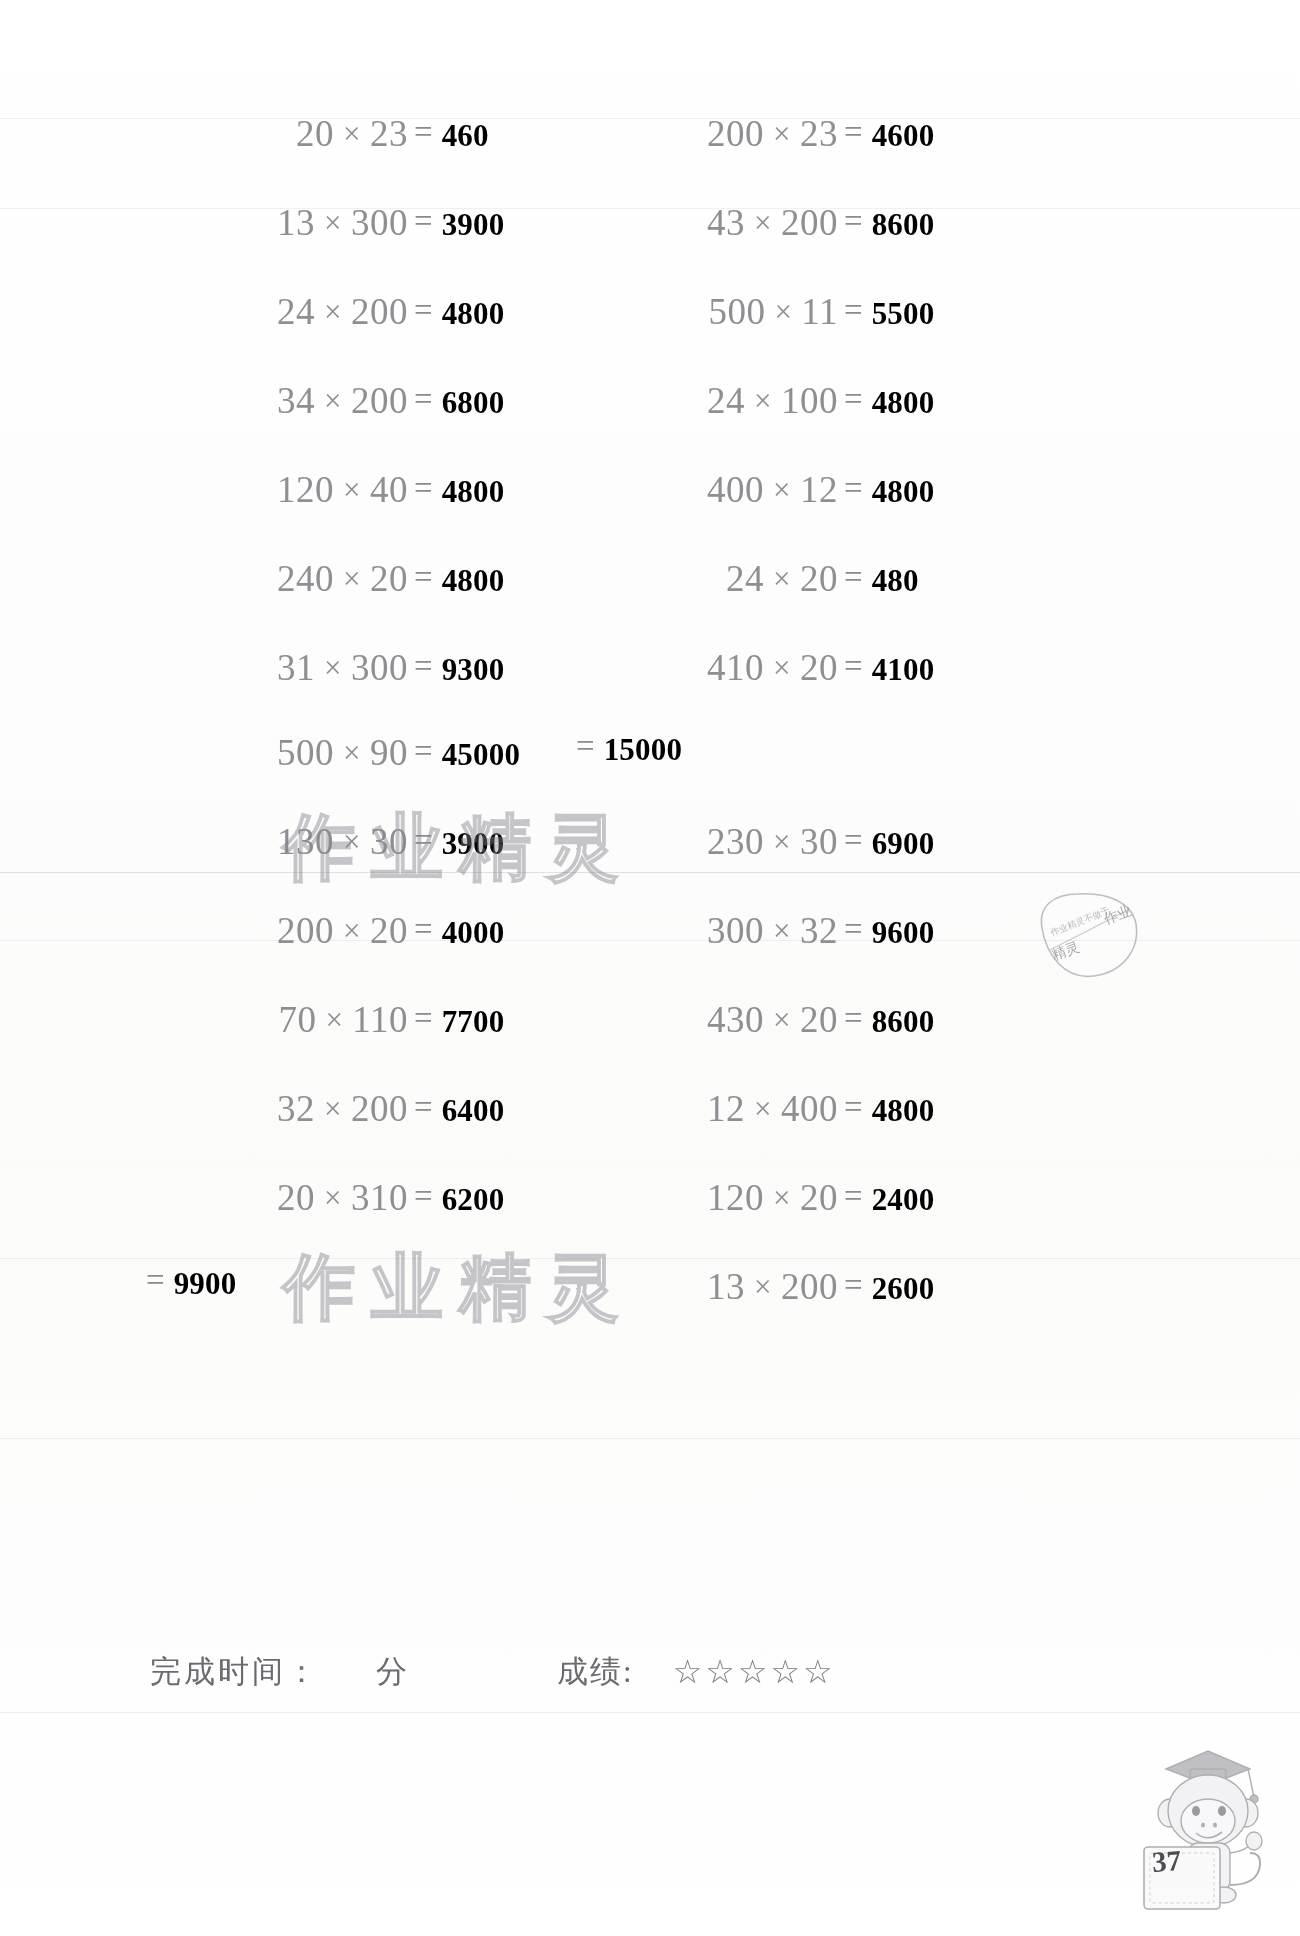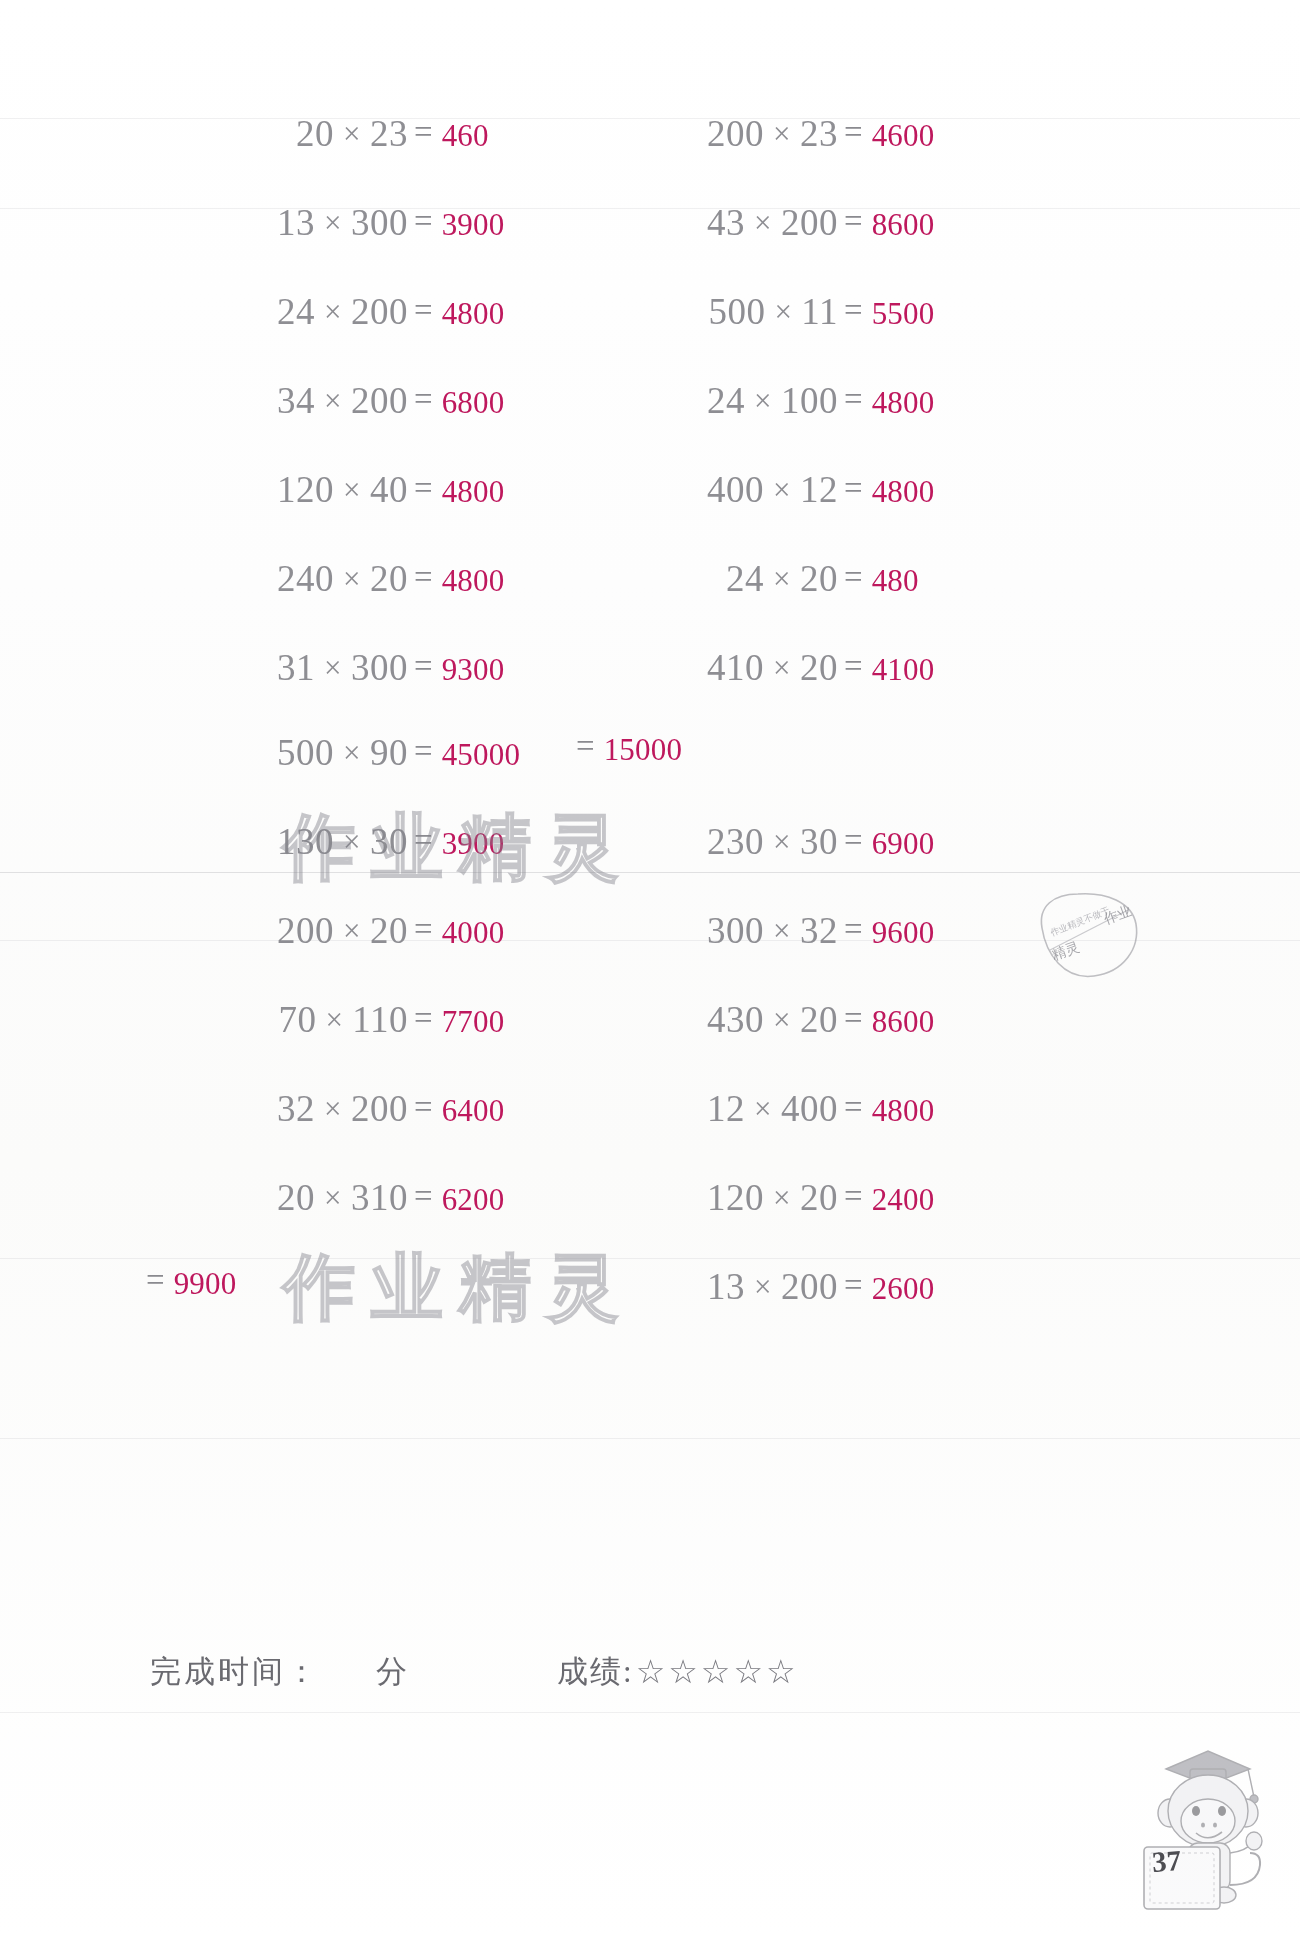--- a/index.html
+++ b/index.html
@@ -82,23 +82,23 @@
   }
   .eq {
     display: inline-block;
     font-size: 33px;
     color: #8a8a8f;
     padding: 0 6px;
     transform: translateY(-3px);
   }
   .ans {
     font-family: "Liberation Serif", "DejaVu Serif", serif;
-    font-weight: 400;
+    font-weight: 700;
     font-size: 31px;
-    color: #be185d;
+    color: #000000;
     letter-spacing: 0.2px;
     padding-left: 3px;
   }
 
   
   .cell.right .expr { width: 268px; }
 
   
   .footer {
     position: absolute;
@@ -123,20 +123,21 @@
     font-size: 31px;
     color: #6a6a70;
   }
   .footer-score {
     margin-left: 150px;
     font-size: 31px;
     letter-spacing: 2px;
     color: #6a6a70;
     display: flex;
     align-items: center;
+    gap: 37px;
   }
   .stars {
     display: inline-flex;
     margin-left: 2px;
   }
   .star {
     font-size: 33px;
     color: #7a7a80;
     line-height: 1;
     margin-right: 1px;

